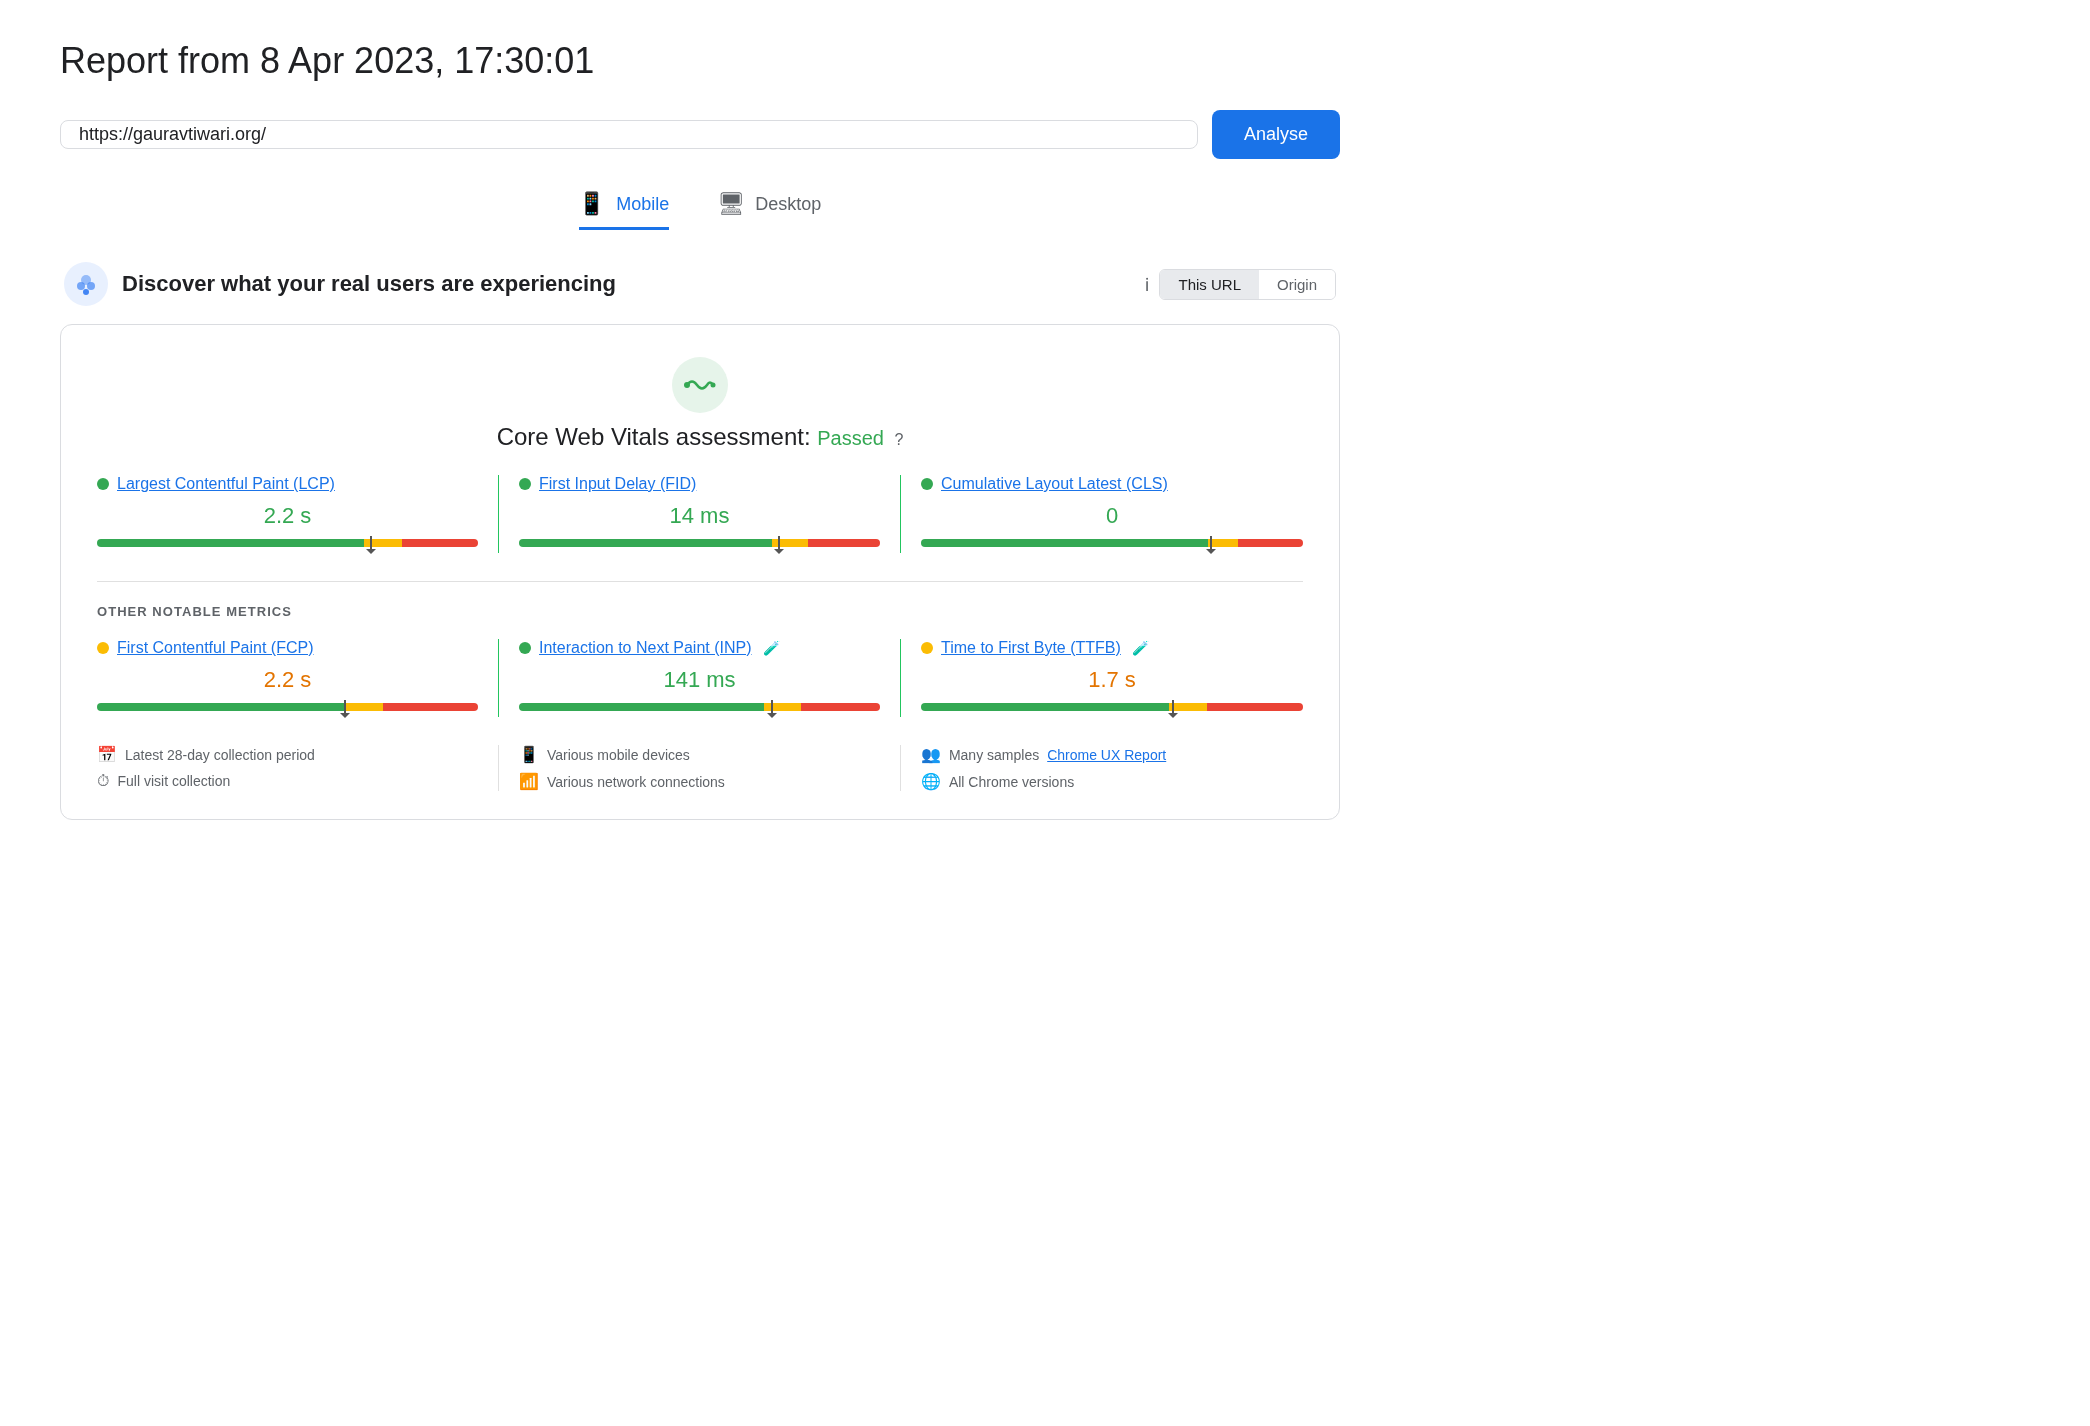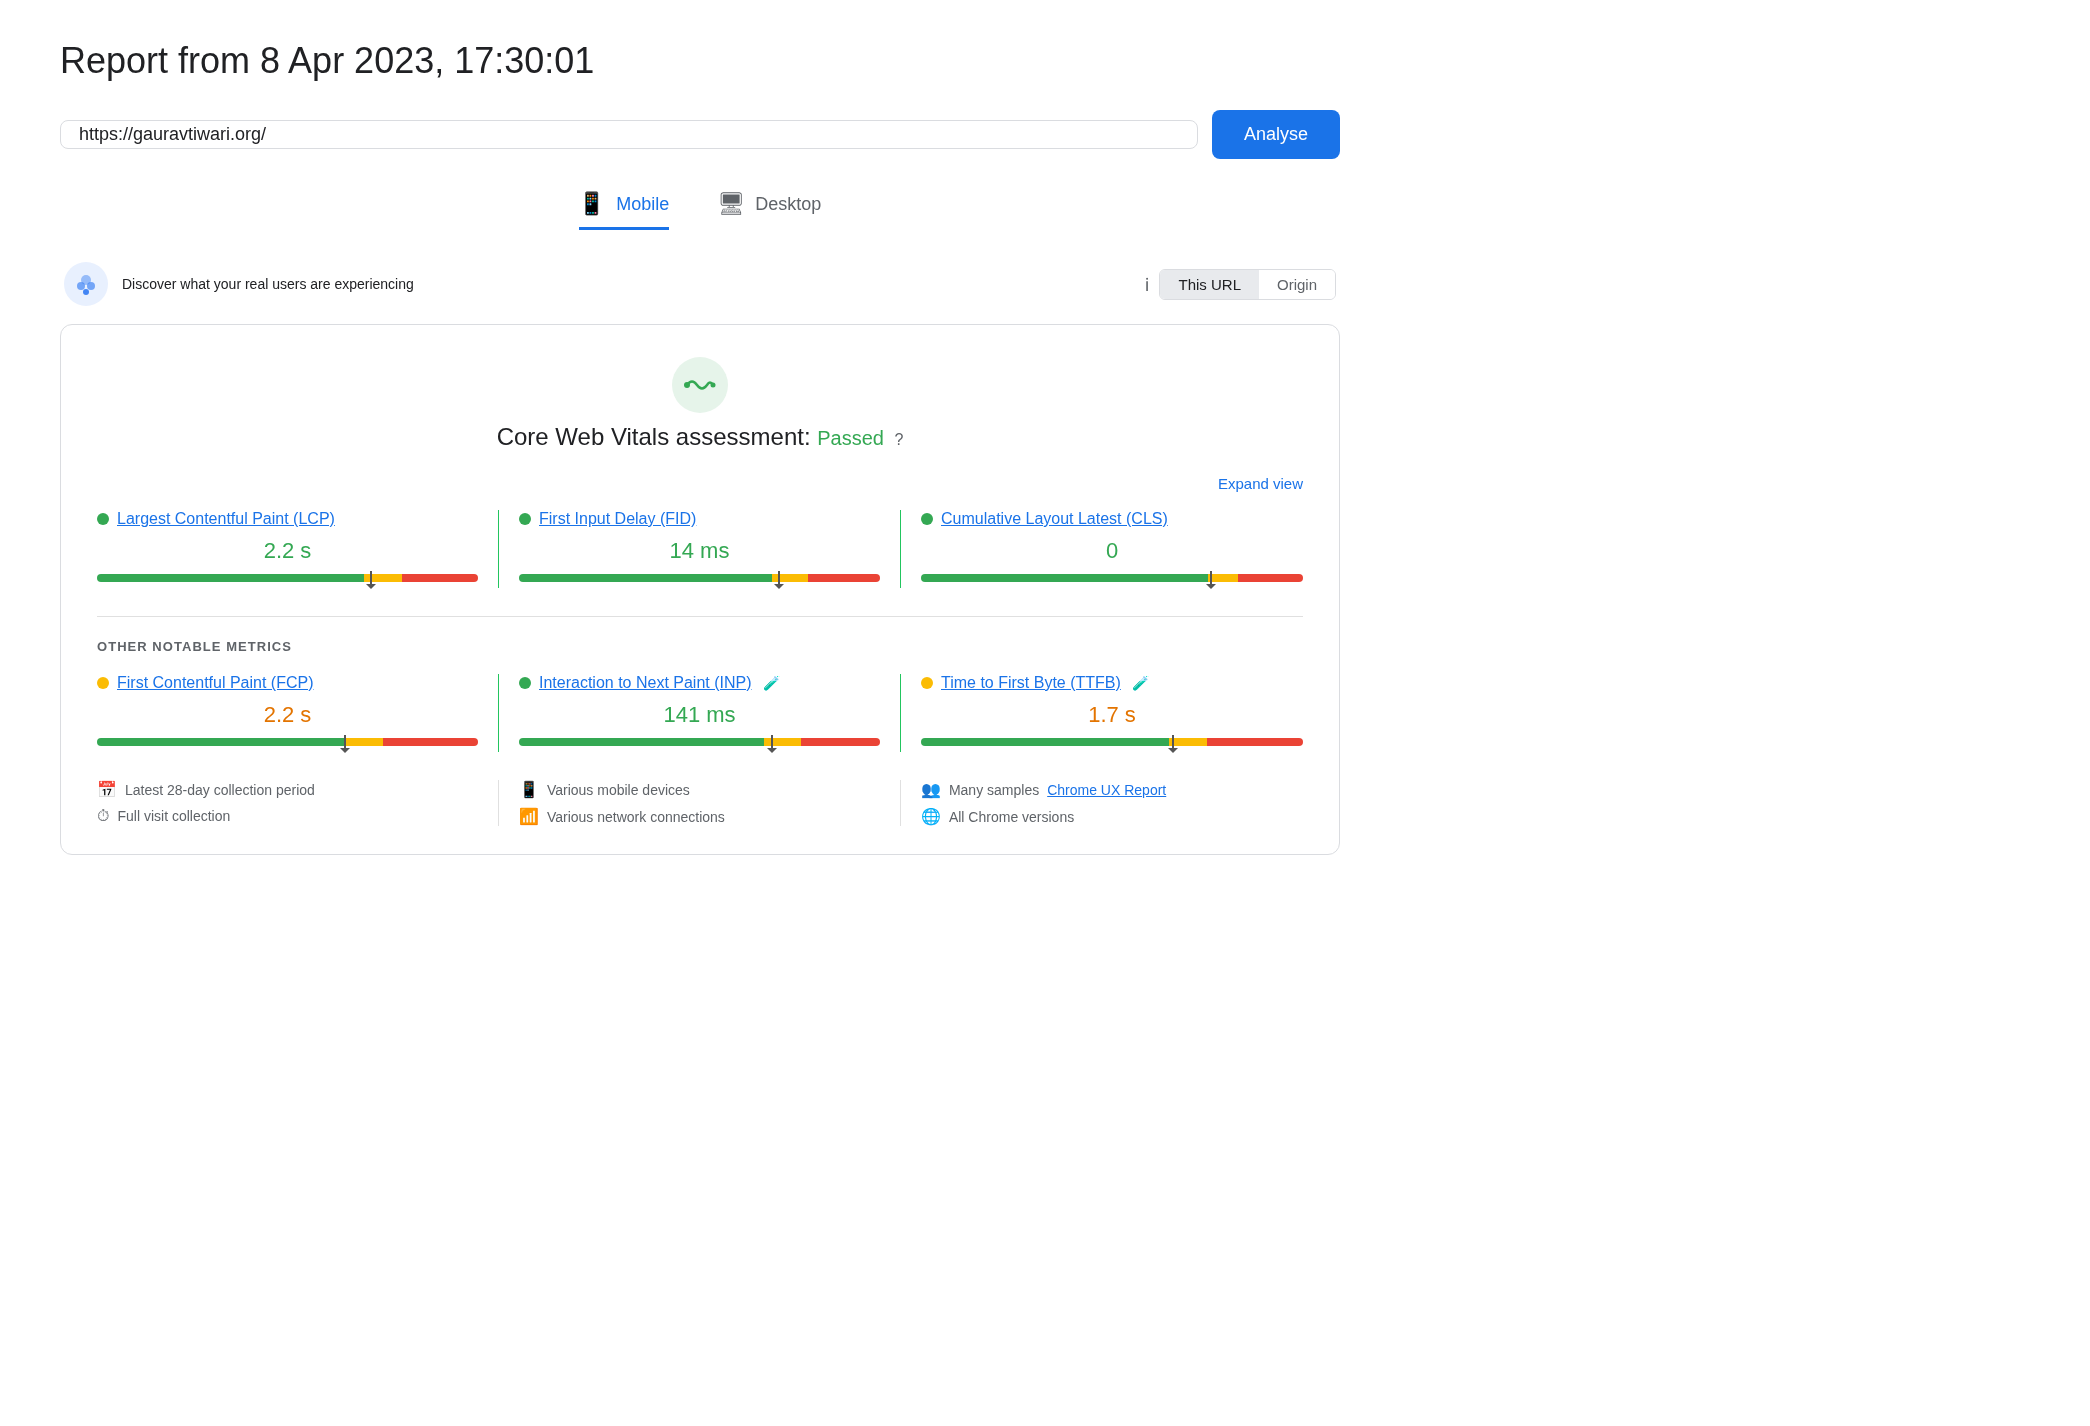--- a/index.html
+++ b/index.html
@@ -80,23 +80,23 @@
       width: 44px;
       height: 44px;
       background: #e8f0fe;
       border-radius: 50%;
       display: flex;
       align-items: center;
       justify-content: center;
       font-size: 22px;
     }
     .crux-title {
-      font-size: 14px;
+      font-size: 22px;
       color: #202124;
-      font-weight: 400;
+      font-weight: 700;
     }
     .crux-header-right {
       display: flex;
       align-items: center;
       gap: 10px;
     }
     .info-icon {
       color: #5f6368;
       font-size: 18px;
       cursor: pointer;
@@ -324,21 +324,20 @@
         <path d="M4 11 Q9 4 14 11 Q19 18 24 11 Q27 6 30 11" stroke="#34a853" stroke-width="2.5" fill="none" stroke-linecap="round"></path>
         <circle cx="30" cy="11" r="2.5" fill="#34a853"></circle>
       </svg>
     </div>
     <div>
       <span style="font-size:24px;">Core Web Vitals assessment: </span><span class="cwv-passed" style="font-size:20px;">Passed</span>
       <span style="color:#5f6368;font-size:16px;margin-left:6px;">?</span>
     </div>
   </div>
 
-  <div class="expand-view">Expand view</div>
 
   <div class="metrics-row">
 
     <div class="metric-col">
       <div class="metric-name">
         <span class="metric-dot dot-green"></span>
         <a>Largest Contentful Paint (LCP)</a>
       </div>
       <div class="metric-value value-green">2.2 s</div>
       <div class="bar-wrap">

